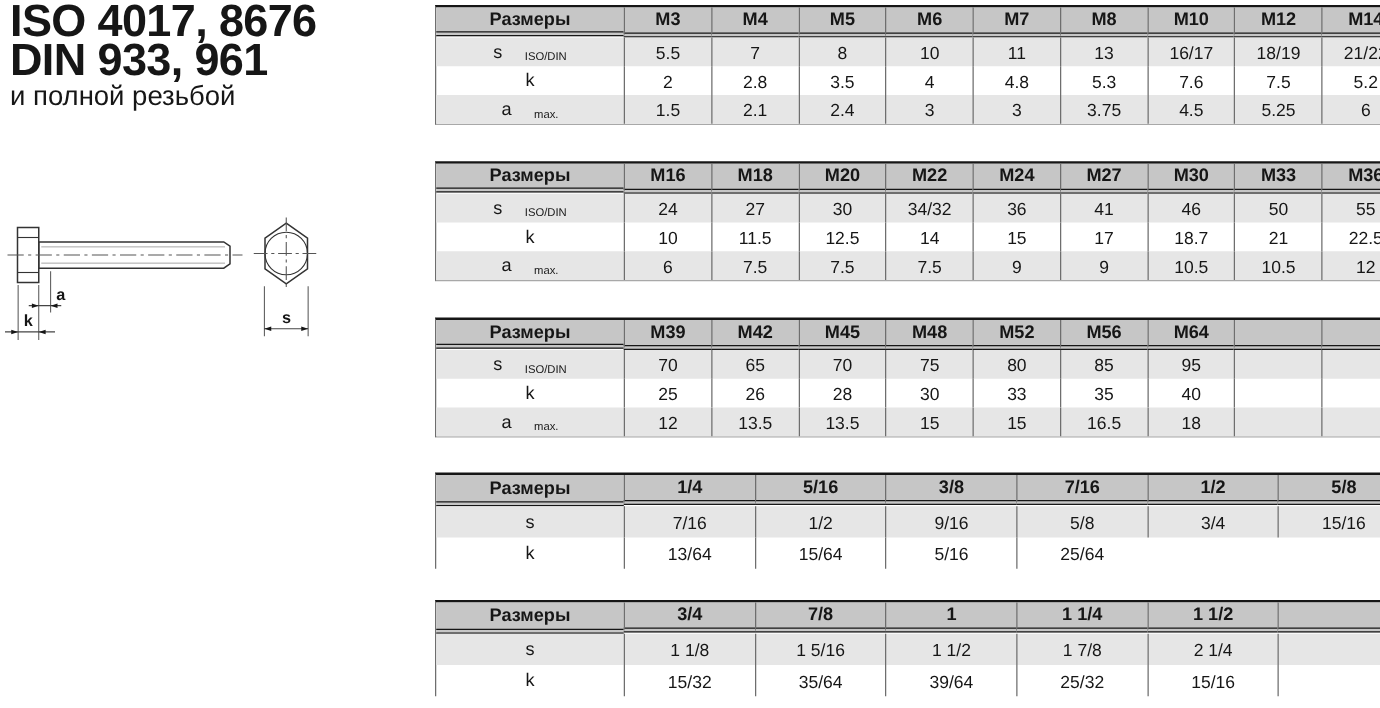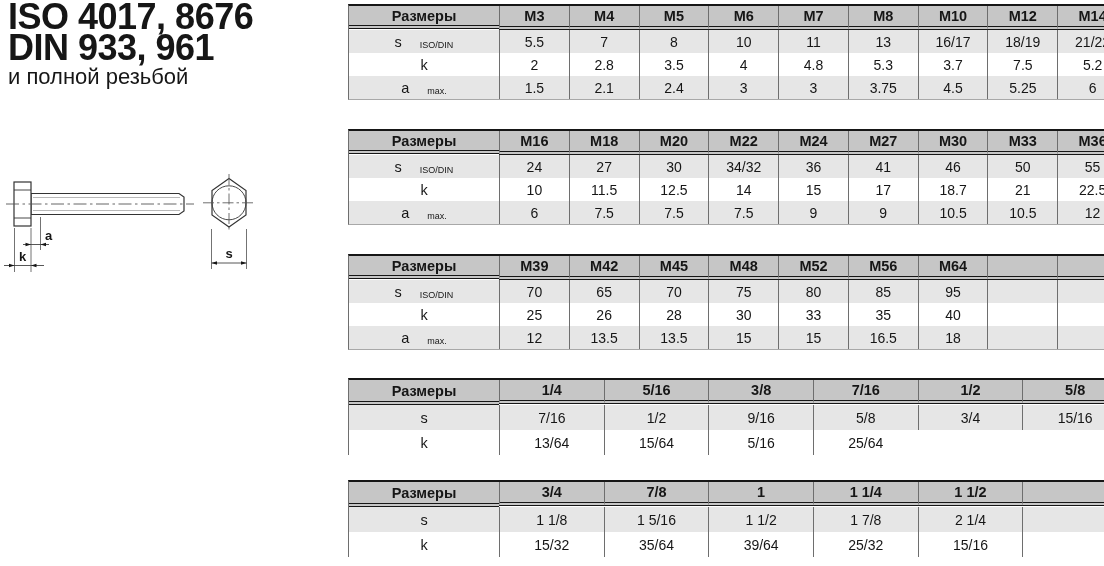--- a/index.html
+++ b/index.html
@@ -108,21 +108,21 @@
     <div class="c val sh">16/17</div>
     <div class="c val sh">18/19</div>
     <div class="c val sh">21/22</div>
     <div class="c fc lab">k</div>
     <div class="c val">2</div>
     <div class="c val">2.8</div>
     <div class="c val">3.5</div>
     <div class="c val">4</div>
     <div class="c val">4.8</div>
     <div class="c val">5.3</div>
-    <div class="c val">3.7</div>
+    <div class="c val">7.6</div>
     <div class="c val">7.5</div>
     <div class="c val">5.2</div>
     <div class="c fc lab sh">a<sub>max.</sub></div>
     <div class="c val sh">1.5</div>
     <div class="c val sh">2.1</div>
     <div class="c val sh">2.4</div>
     <div class="c val sh">3</div>
     <div class="c val sh">3</div>
     <div class="c val sh">3.75</div>
     <div class="c val sh">4.5</div>

